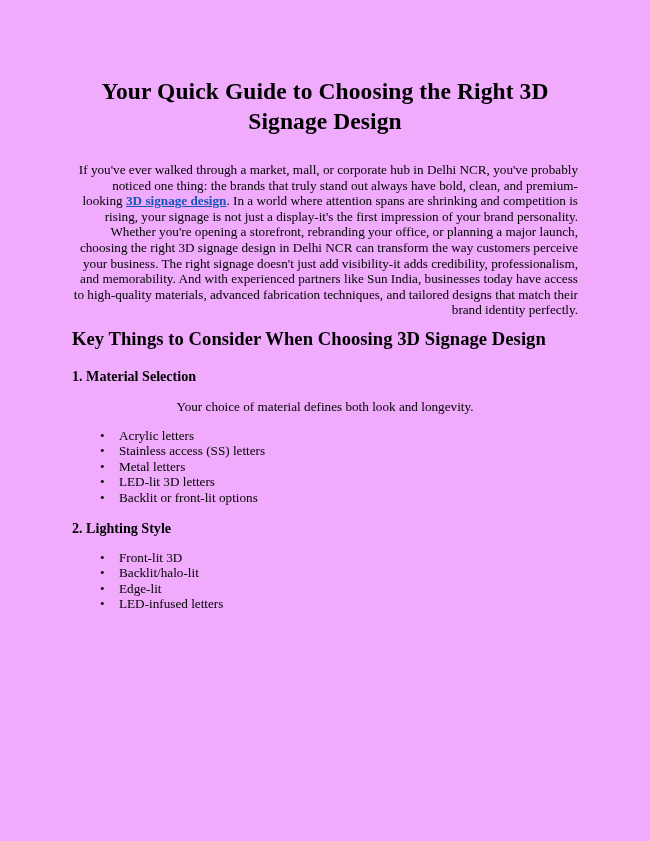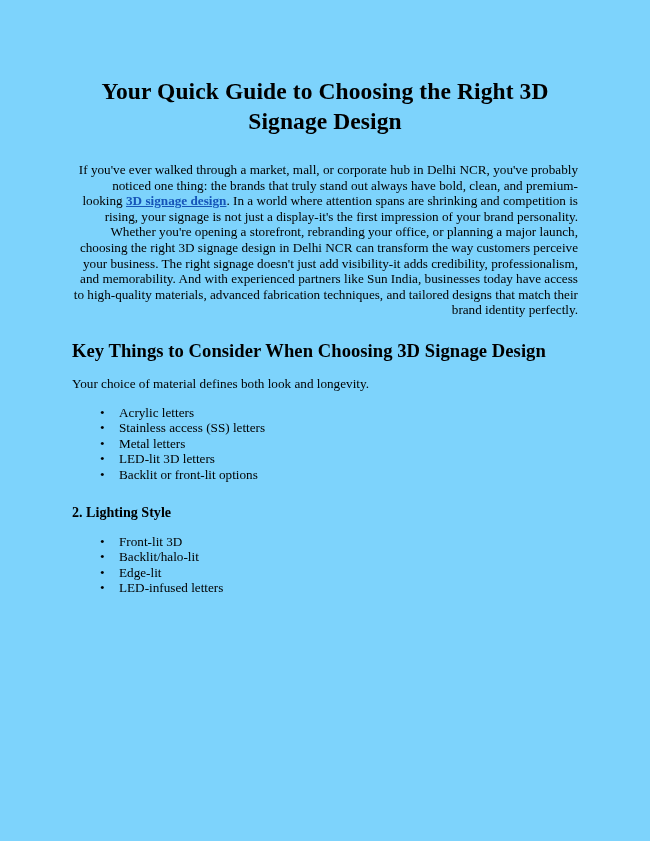--- a/index.html
+++ b/index.html
@@ -16,21 +16,21 @@
     color: #000000;
     -webkit-font-smoothing: antialiased;
   }
 
   .page {
     position: absolute;
     left: 0;
     top: 0;
     width: 650px;
     height: 841px;
-    background: #7dd3fc;
+    background: #f0abfc;
     box-sizing: border-box;
     padding: 0;
     overflow: hidden;
   }
 
   .content {
     position: absolute;
     left: 72px;
     top: 0;
     width: 506px;
@@ -86,20 +86,21 @@
     line-height: 17px;
     font-weight: bold;
   }
 
   .lead {
     margin: 0;
     padding: 0;
     margin-top: 14px;
     font-size: 13.2px;
     line-height: 15.6px;
+    text-align: center;
   }
 
   
   .bullets {
     margin: 0;
     padding: 0;
     margin-top: 13px;
     list-style: none;
   }
   .bullets li {
@@ -111,39 +112,40 @@
   }
   .bullets li .bullet-dot {
     position: absolute;
     left: 28px;
     top: 0;
     font-size: 13.2px;
     line-height: 15.6px;
   }
 
   
-  #block-heading-key { margin-top: 21px; }
+  #block-heading-key { margin-top: 9px; }
   #block-sub-1       { margin-top: 18px; }
-  #block-sub-2       { margin-top: 21px; }
+  #block-sub-2       { margin-top: 14px; }
 </style>
 </head>
 <body style="background: rgb(255, 255, 255); color: rgb(0, 0, 0);">
 
 <div class="page">
   <div class="content">
 
     <h1 class="doc-title">Your Quick Guide to Choosing the Right 3D Signage Design</h1>
 
     <p class="para first"><span>If you've ever walked through a market, mall, or corporate hub in Delhi NCR, you've probably noticed one thing: the brands that truly stand out always have bold, clean, and premium-looking </span><a class="doc-link" href="#" style="color: rgb(21, 84, 184);">3D signage design</a><span>. In a world where attention spans are shrinking and competition is rising, your signage is not just a display-it's the first impression of your brand personality.</span></p>
 
     <p class="para gap">Whether you're opening a storefront, rebranding your office, or planning a major launch, choosing the right 3D signage design in Delhi NCR can transform the way customers perceive your business. The right signage doesn't just add visibility-it adds credibility, professionalism, and memorability. And with experienced partners like Sun India, businesses today have access to high-quality materials, advanced fabrication techniques, and tailored designs that match their brand identity perfectly.</p>
 
 
     <h2 id="block-heading-key" class="section-heading">Key Things to Consider When Choosing 3D Signage Design</h2>
 
+    <h3 id="block-sub-1" class="sub-heading">1. Material Selection</h3>
 
     <p class="lead">Your choice of material defines both look and longevity.</p>
 
     <ul class="bullets">
       <li><span class="bullet-dot">•</span><span>Acrylic letters</span></li>
       <li><span class="bullet-dot">•</span><span>Stainless access (SS) letters</span></li>
       <li><span class="bullet-dot">•</span><span>Metal letters</span></li>
       <li><span class="bullet-dot">•</span><span>LED-lit 3D letters</span></li>
       <li><span class="bullet-dot">•</span><span>Backlit or front-lit options</span></li>
     </ul>

